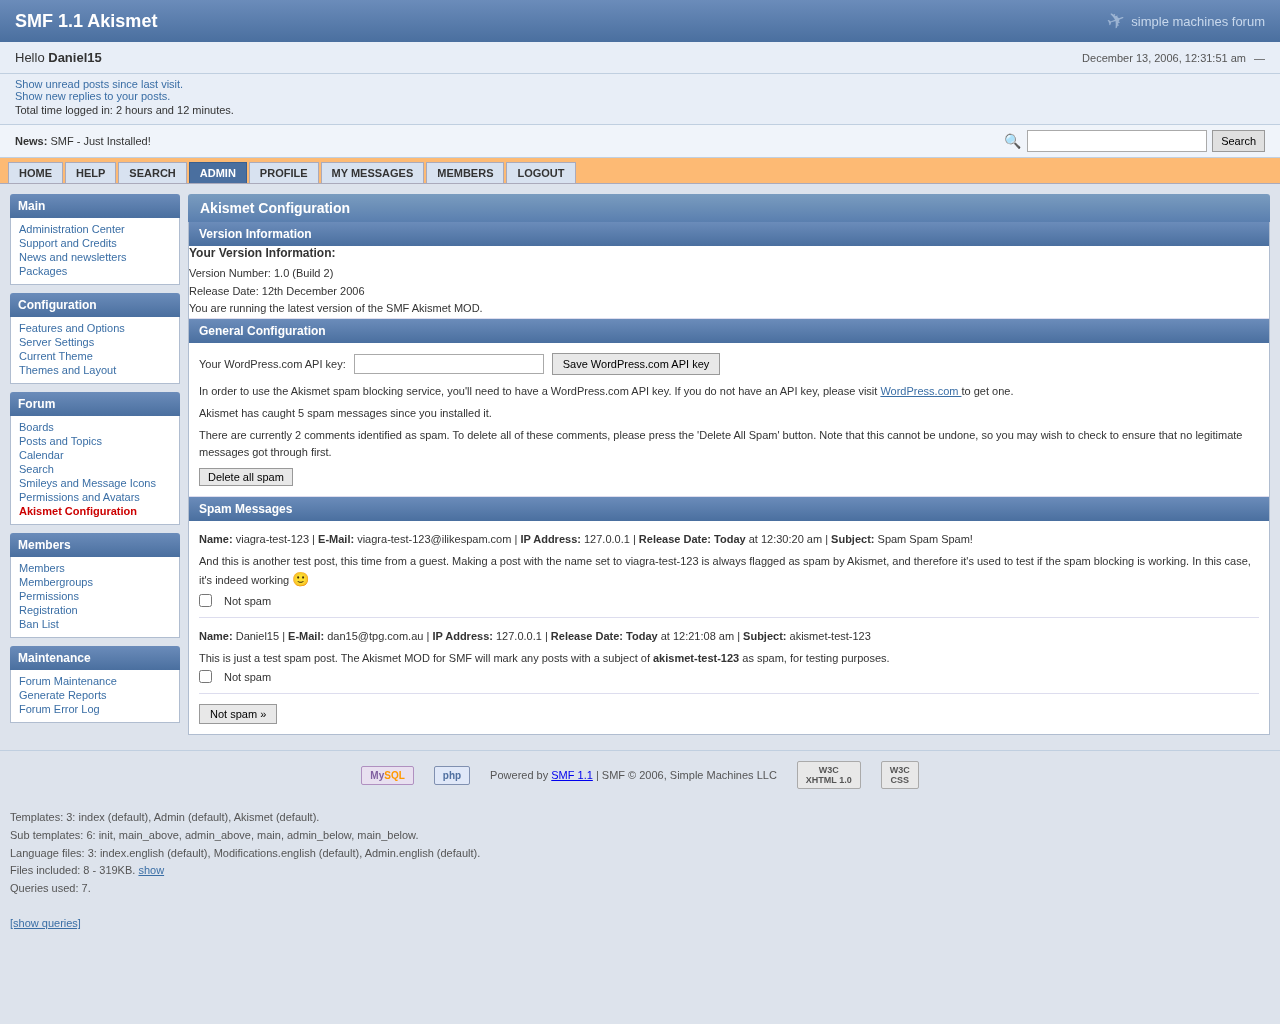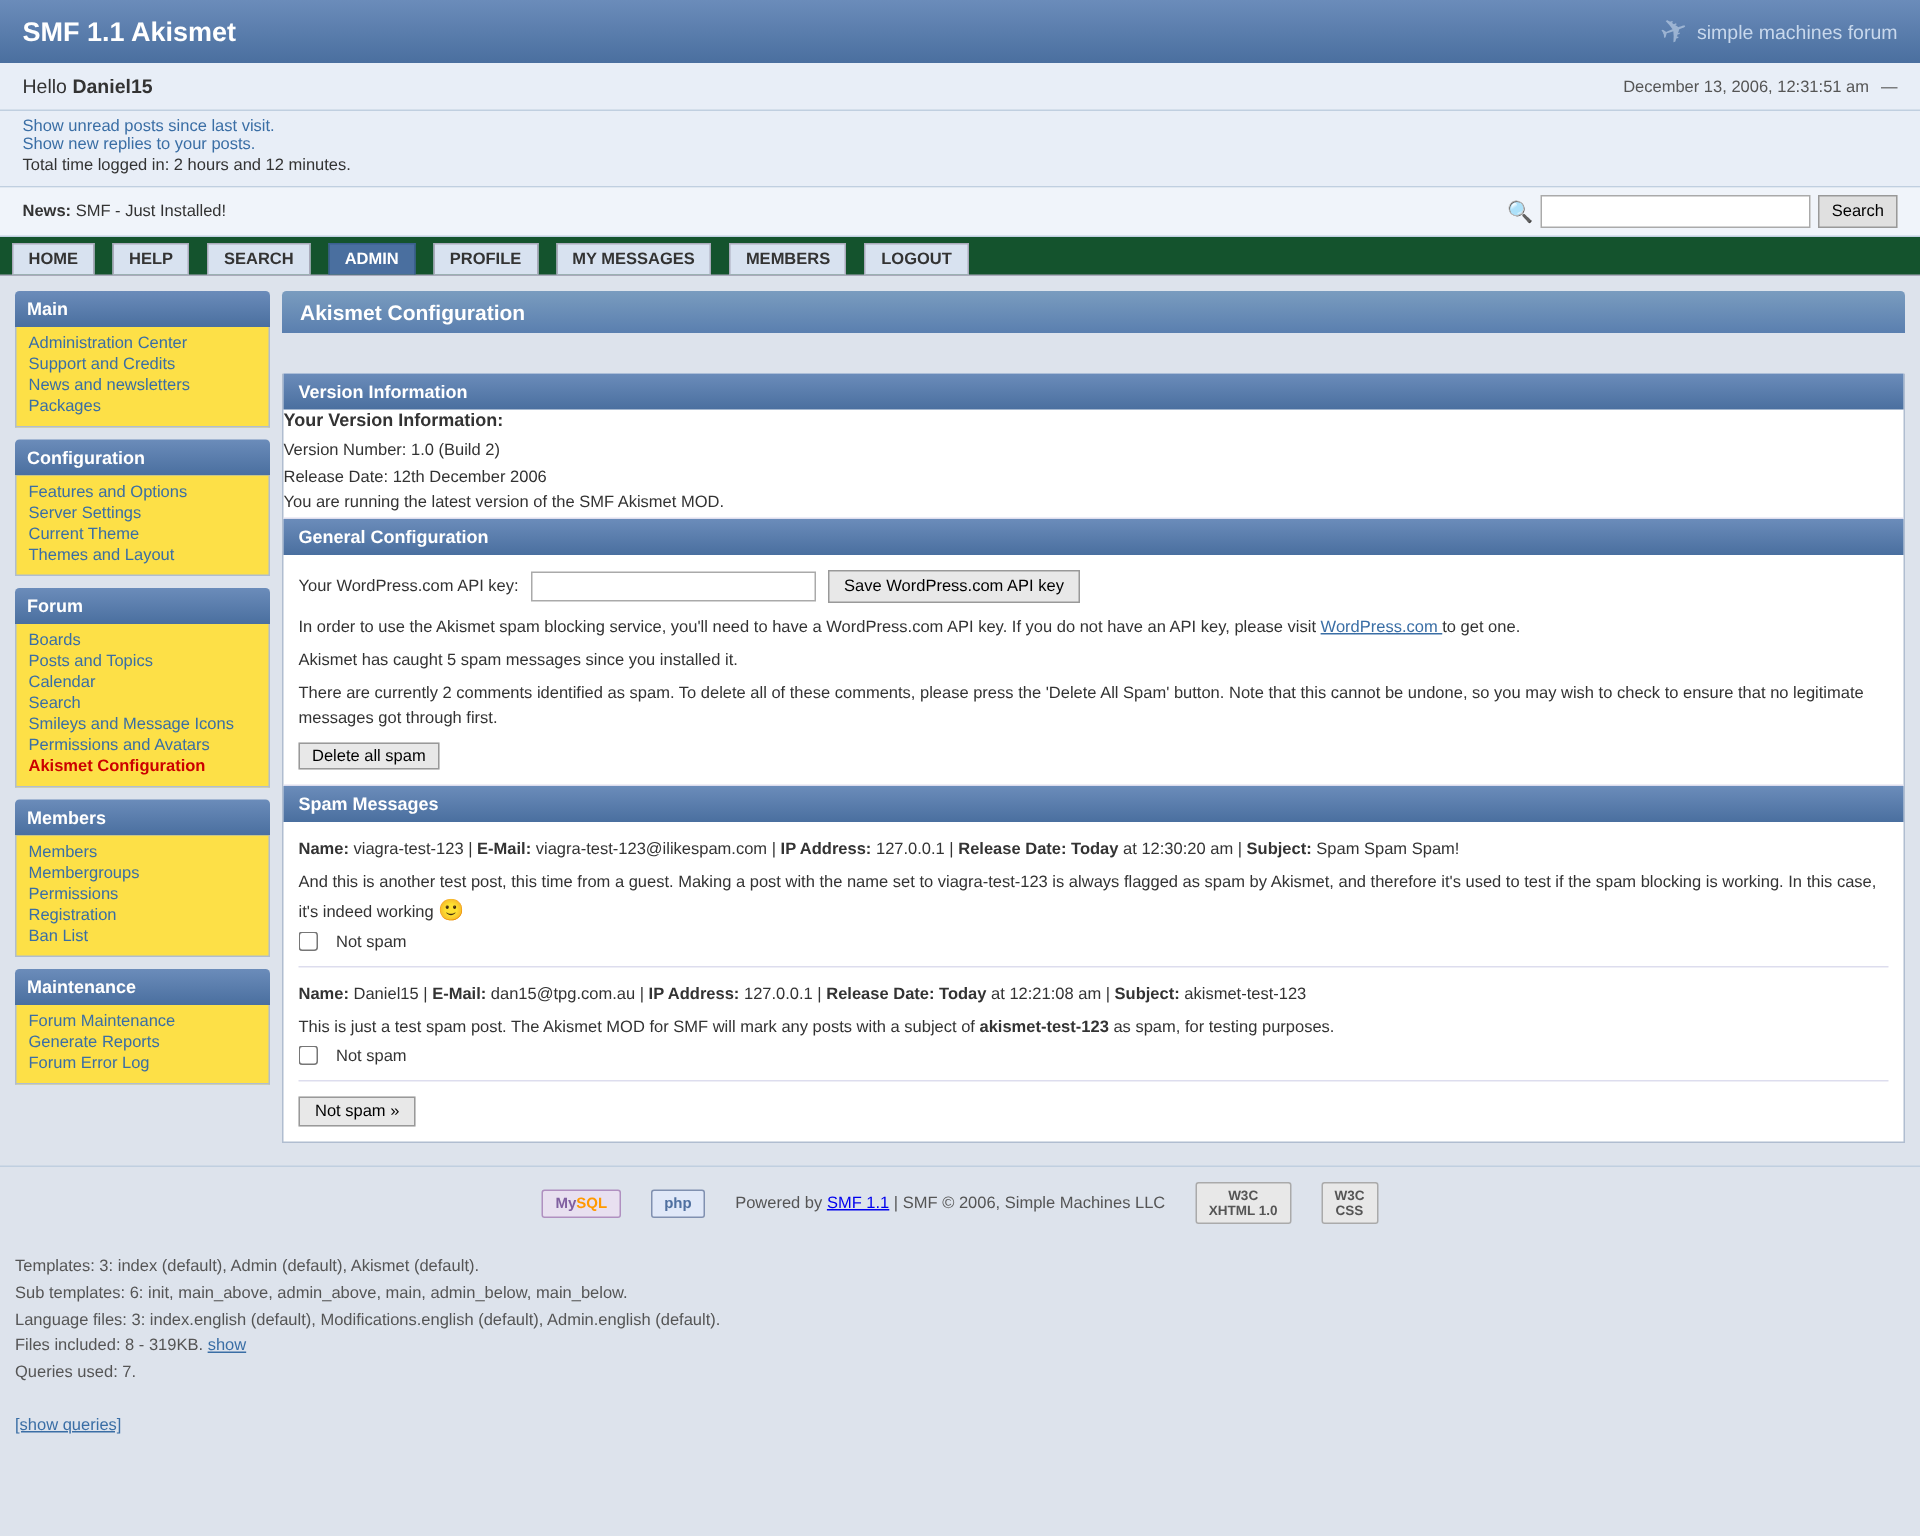--- a/index.html
+++ b/index.html
@@ -25,39 +25,39 @@
     
     #news-bar { background: #f0f4fa; padding: 5px 15px; border-bottom: 1px solid #c0cfe0; display: flex; justify-content: space-between; align-items: center; }
     #news-bar .news-text { font-size: 11px; }
     #news-bar .news-text b { }
     #search-area { display: flex; align-items: center; gap: 5px; }
     #search-area .search-icon { font-size: 14px; color: #555; }
     #search-input { width: 180px; height: 22px; border: 1px solid #aaa; padding: 2px 5px; font-size: 11px; }
     #search-btn { background: #e0e0e0; border: 1px solid #999; padding: 2px 8px; cursor: pointer; font-size: 11px; height: 22px; }
 
     
-    #nav-tabs { background: #14532d; padding: 4px 8px 0; border-bottom: 1px solid #aab; display: flex; gap: 12px; }
+    #nav-tabs { background: #fdba74; padding: 4px 8px 0; border-bottom: 1px solid #aab; display: flex; gap: 2px; }
     .nav-tab { padding: 4px 10px; font-size: 11px; font-weight: bold; color: #333; background: #d8e2f0; border: 1px solid #aab; border-bottom: none; cursor: pointer; text-decoration: none; display: inline-block; }
     .nav-tab.active { background: #4a6f9f; color: #fff; border-color: #3a5f8f; }
 
     
     #main-layout { display: flex; gap: 0; padding: 10px; gap: 8px; }
 
     
     #sidebar { width: 170px; flex-shrink: 0; }
     .sidebar-section { margin-bottom: 8px; }
     .sidebar-header { background: linear-gradient(to bottom, #6b8cba, #4a6f9f); color: #fff; font-size: 12px; font-weight: bold; padding: 5px 8px; border-radius: 3px 3px 0 0; }
-    .sidebar-body { background: #fde047; border: 1px solid #b0bdd0; border-top: none; padding: 5px 8px; }
+    .sidebar-body { background: #ffffff; border: 1px solid #b0bdd0; border-top: none; padding: 5px 8px; }
     .sidebar-body a { display: block; color: #3a6ea5; font-size: 11px; text-decoration: none; margin-bottom: 2px; }
     .sidebar-body a.active { font-weight: bold; color: #c00; }
 
     
     #content { flex: 1; }
     .page-title { background: linear-gradient(to bottom, #7a9cbf, #5a7faf); color: #fff; font-size: 14px; font-weight: bold; padding: 6px 12px; border-radius: 3px 3px 0 0; margin-bottom: 0; }
-    .content-body { background: #fff; border: 1px solid #b0bdd0; border-top: none; padding: 0; margin-top: 27px; }
+    .content-body { background: #fff; border: 1px solid #b0bdd0; border-top: none; padding: 0; }
 
     
     .section-header { background: linear-gradient(to bottom, #6b8cba, #4a6f9f); color: #fff; font-size: 12px; font-weight: bold; padding: 5px 10px; }
 
     
     .version-info { border-bottom: 1px solid #dde; }
     .version-info h3 { font-size: 12px; font-weight: bold; margin-bottom: 5px; }
     .version-info p { font-size: 11px; line-height: 1.6; }
 
     

